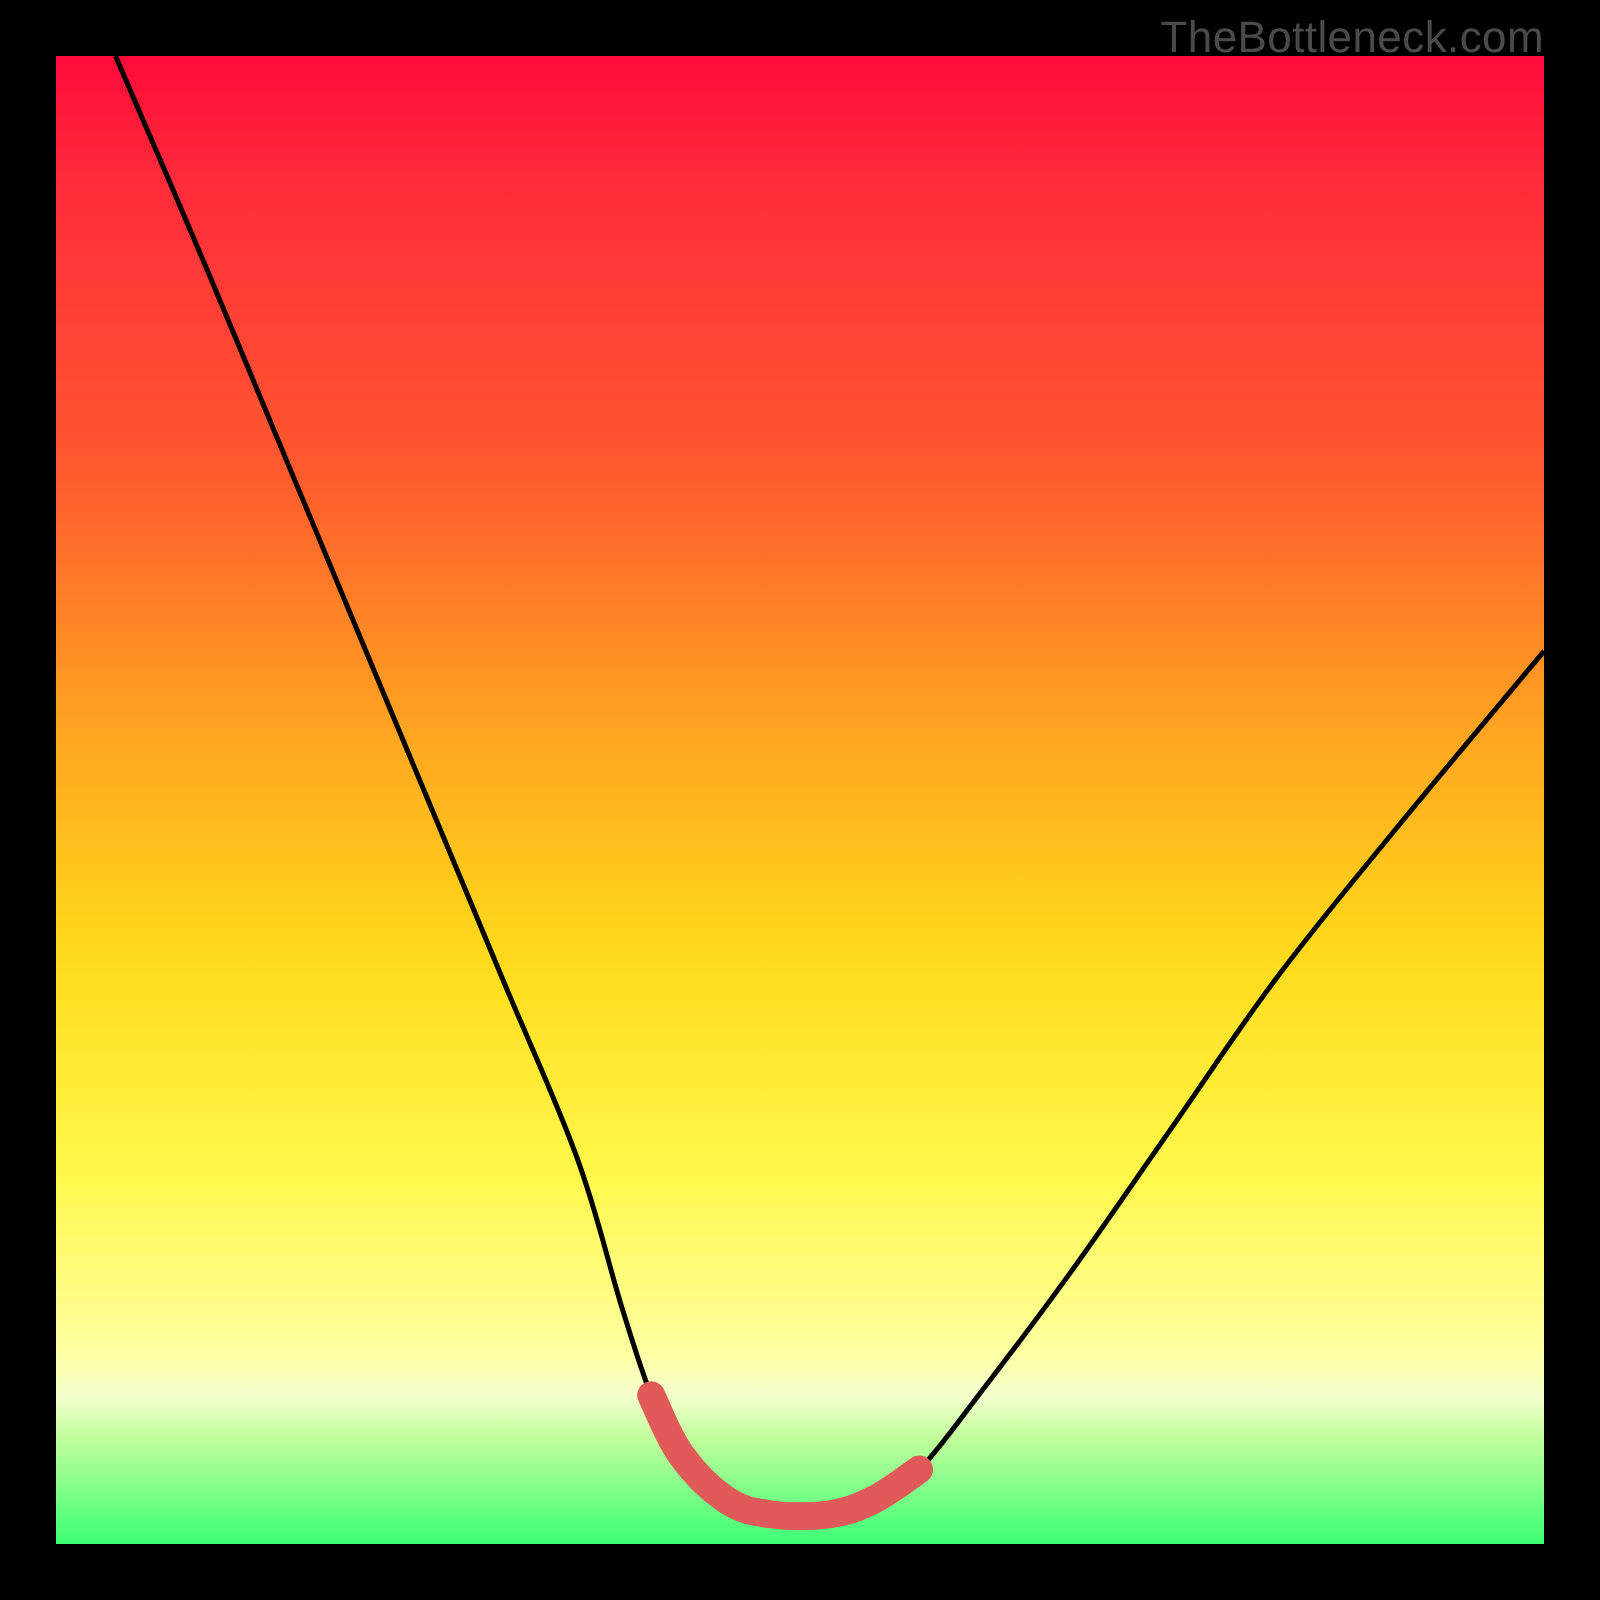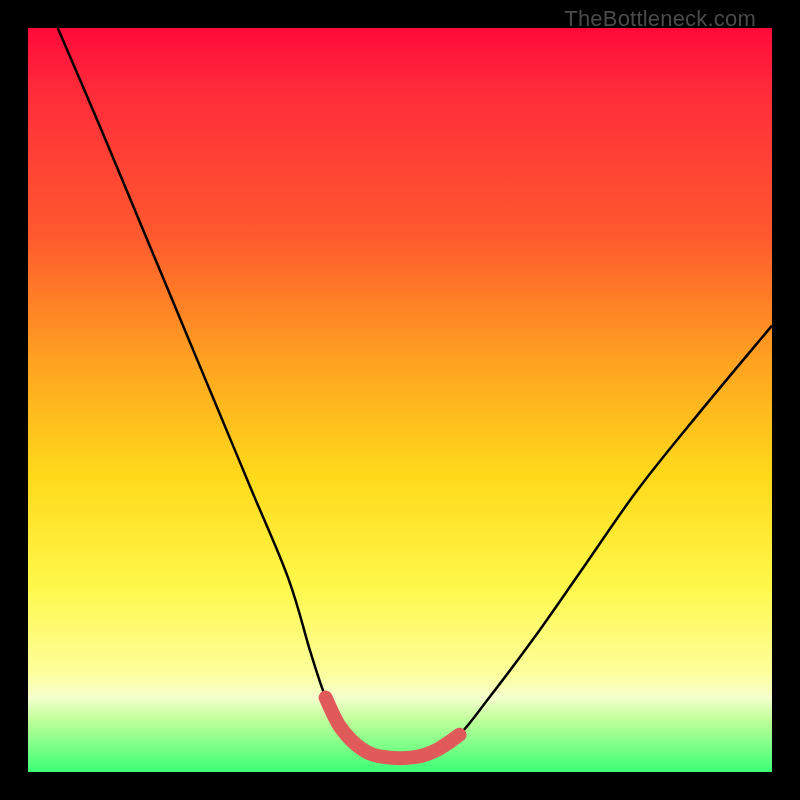--- a/index.html
+++ b/index.html
@@ -36,21 +36,21 @@
       #fff84a 75%,
       #fdff9f 87%,
       #f5ffce 90%,
       #bfff9a 93%,
       #3cff76 100%
     );
   }
   .attribution {
     position: absolute;
     top: 6px;
-    right: 44px;
+    right: 28px;
     color: #4a4a4a;
     font-size: 22px;
     font-weight: 500;
     letter-spacing: 0.2px;
     user-select: none;
   }
   svg.curve {
     position: absolute;
     left: 0;
     top: 0;

